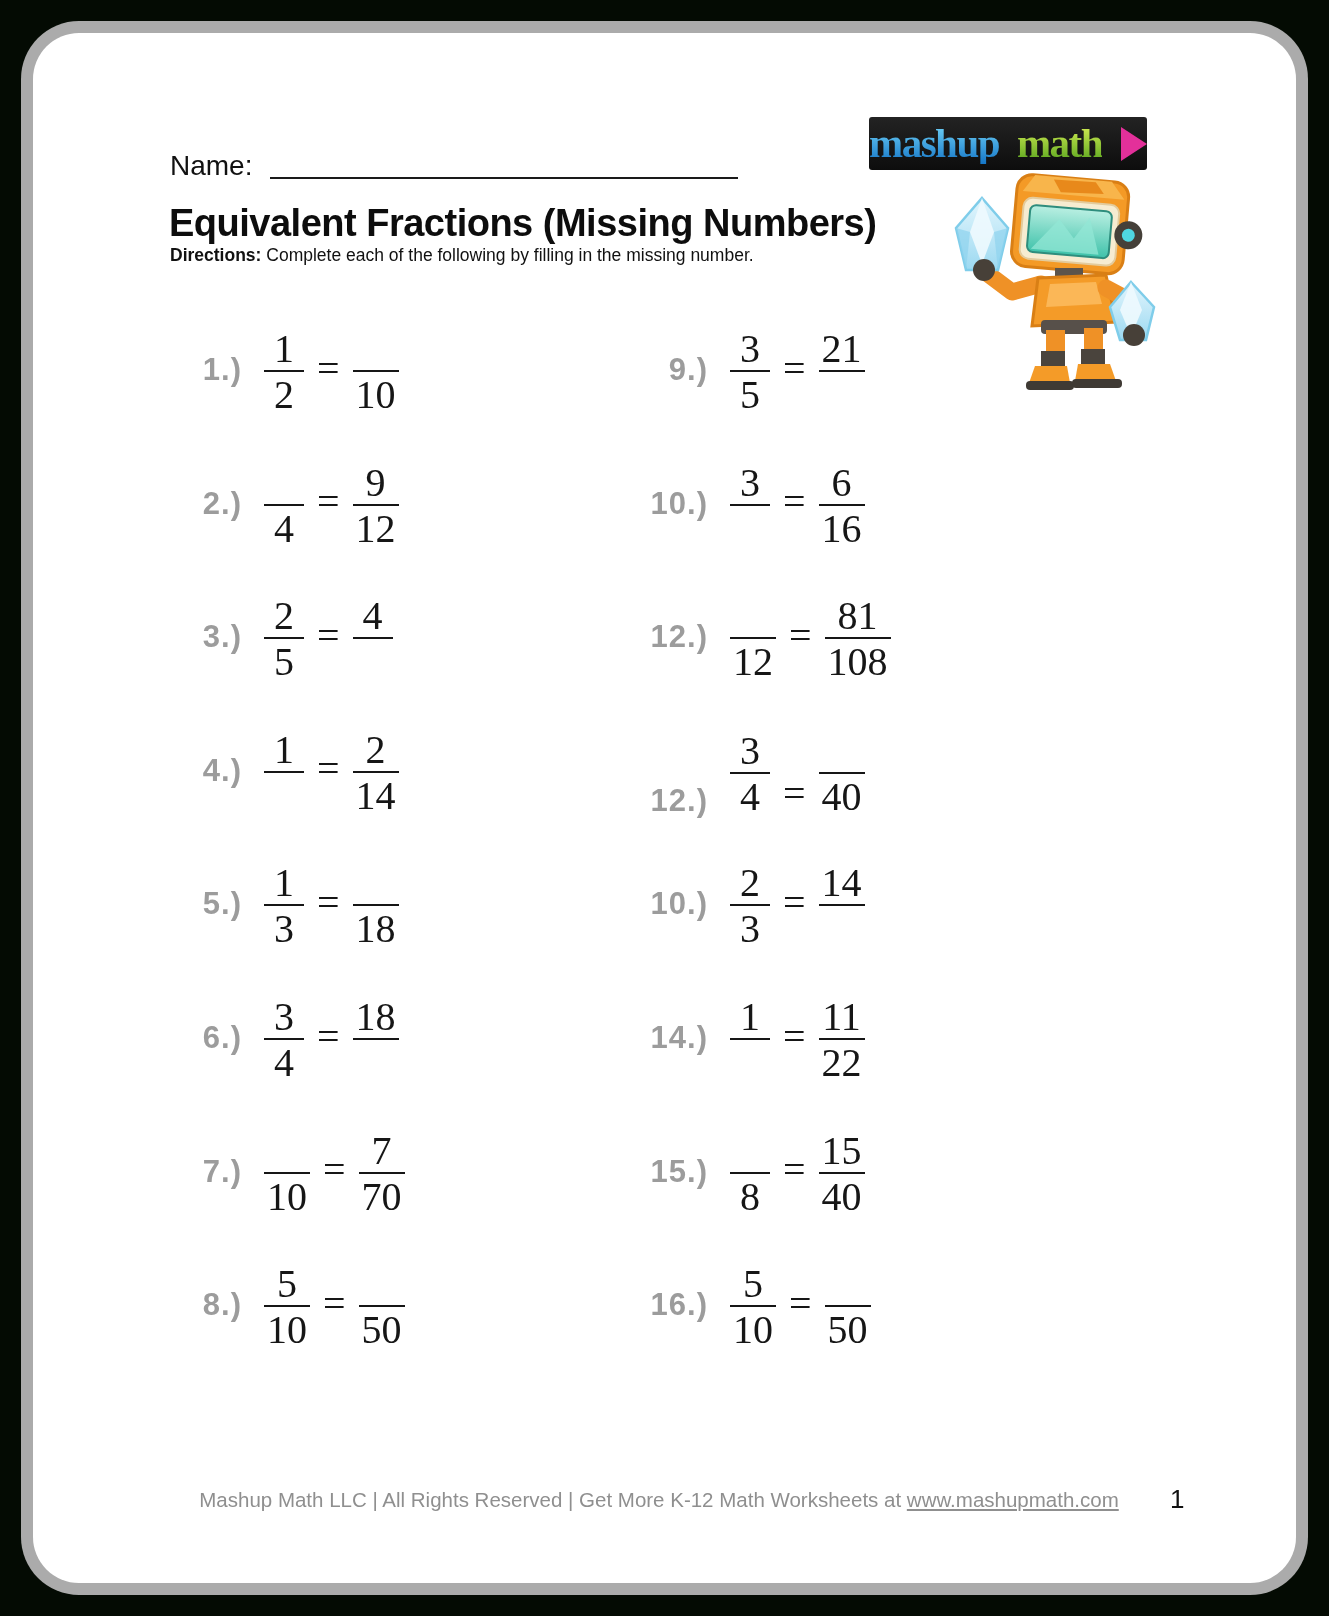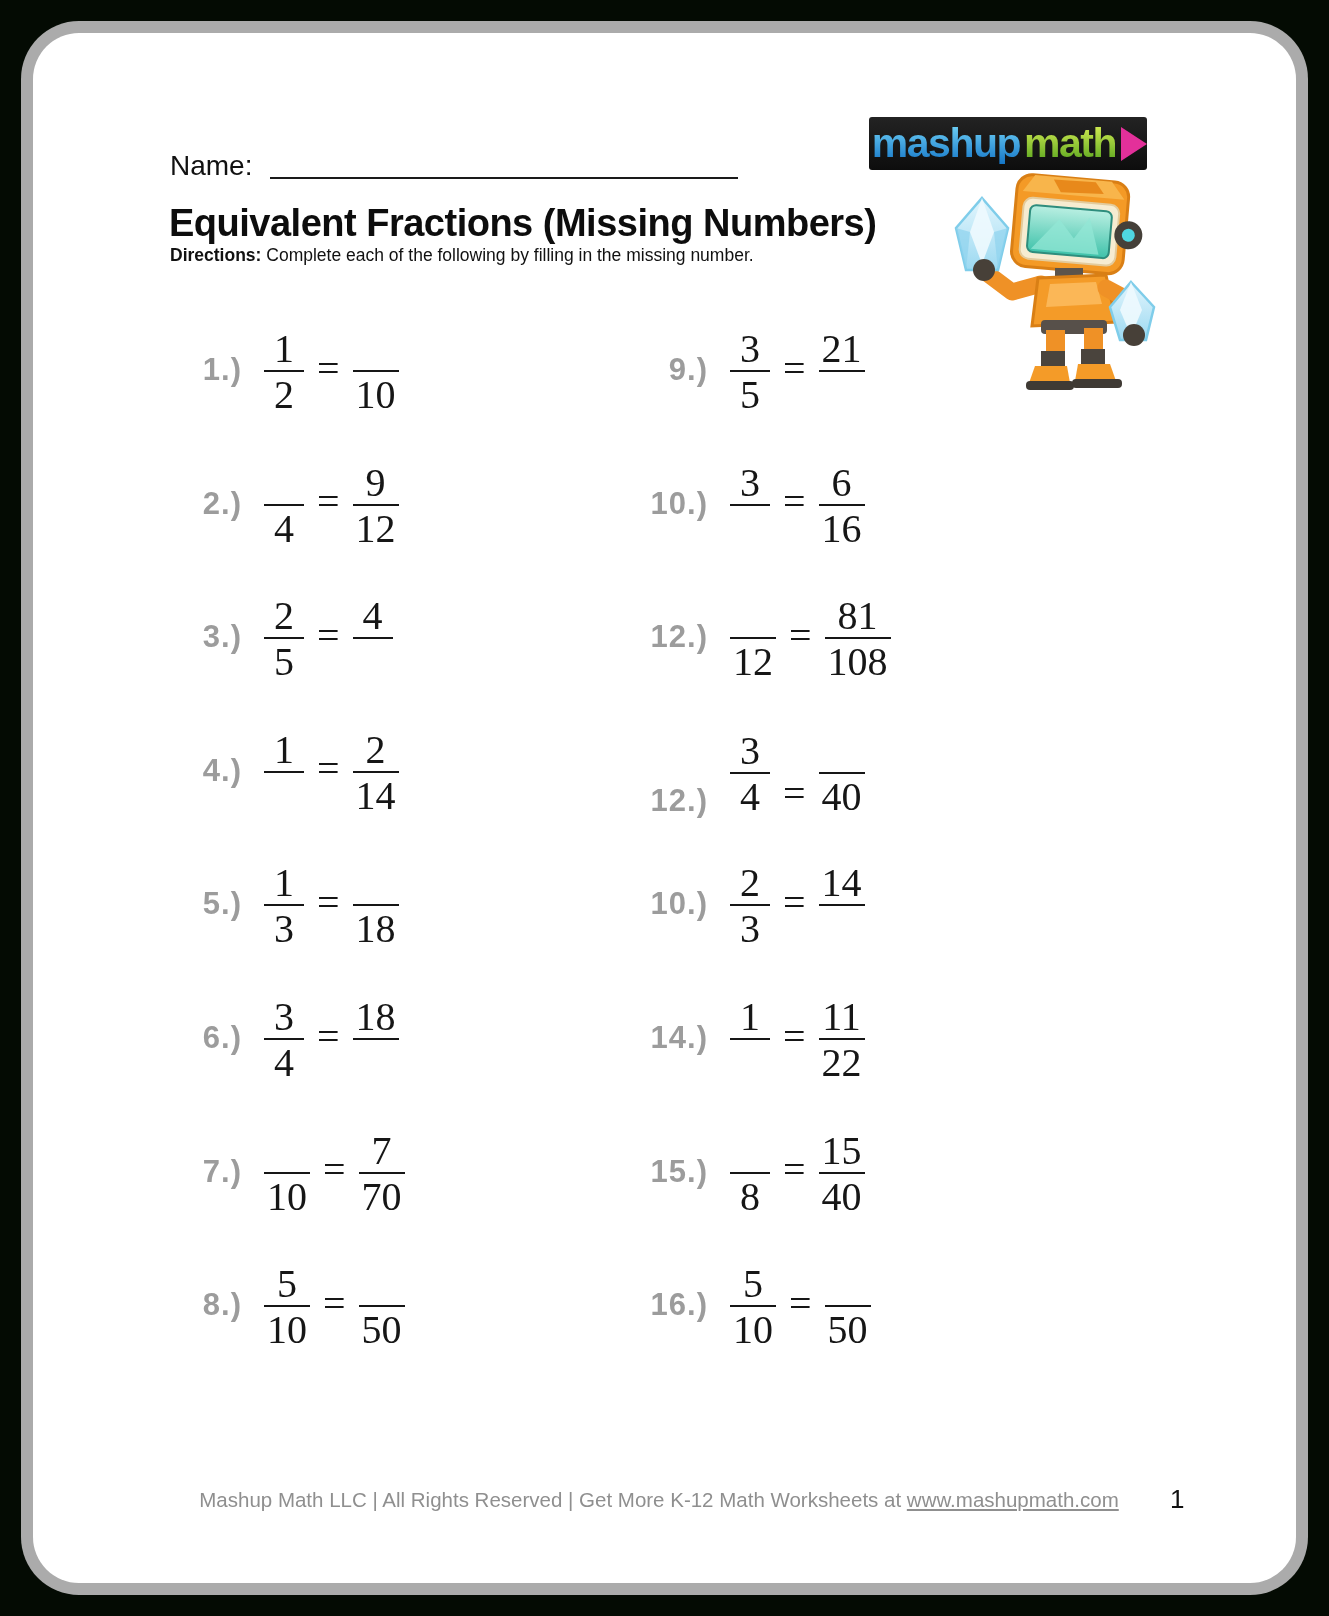--- a/index.html
+++ b/index.html
@@ -16,21 +16,21 @@
   .name-label{font-size:28px;color:#111;}
   .name-line{width:468px;height:0;border-bottom:2.5px solid #1a1a1a;margin-left:18px;margin-bottom:3px;}
   .title{position:absolute;left:169px;top:202px;font-size:38px;font-weight:700;color:#0d0d0d;
          letter-spacing:-0.5px;}
   .directions{position:absolute;left:170px;top:245px;font-size:17.5px;color:#111;}
   .directions b{font-weight:700;}
 
   
   .logo-box{position:absolute;left:869px;top:117px;width:278px;height:53px;
             background:linear-gradient(#232323,#0d0d0d);border-radius:3px;
-            display:flex;align-items:center;justify-content:flex-end;}
+            display:flex;align-items:center;justify-content:space-between;font-family:Liberation Serif, serif;}
   .logo-word{font-size:41px;font-weight:700;letter-spacing:-1.5px;line-height:1;
              -webkit-background-clip:text;background-clip:text;color:transparent;}
   .logo-mashup{background-image:linear-gradient(#72d4f8,#1576c7);}
   .logo-math{background-image:linear-gradient(#d9ef55,#55a31d);margin-left:4px;}
   .logo-play{width:0;height:0;border-left:26px solid #e3309a;border-top:17px solid transparent;
              border-bottom:17px solid transparent;margin-left:5px;}
 
   
   .prob-row{position:absolute;height:96px;display:flex;align-items:center;}
   .prob-label{width:66px;text-align:right;font-size:31px;font-weight:700;color:#9c9c9c;

